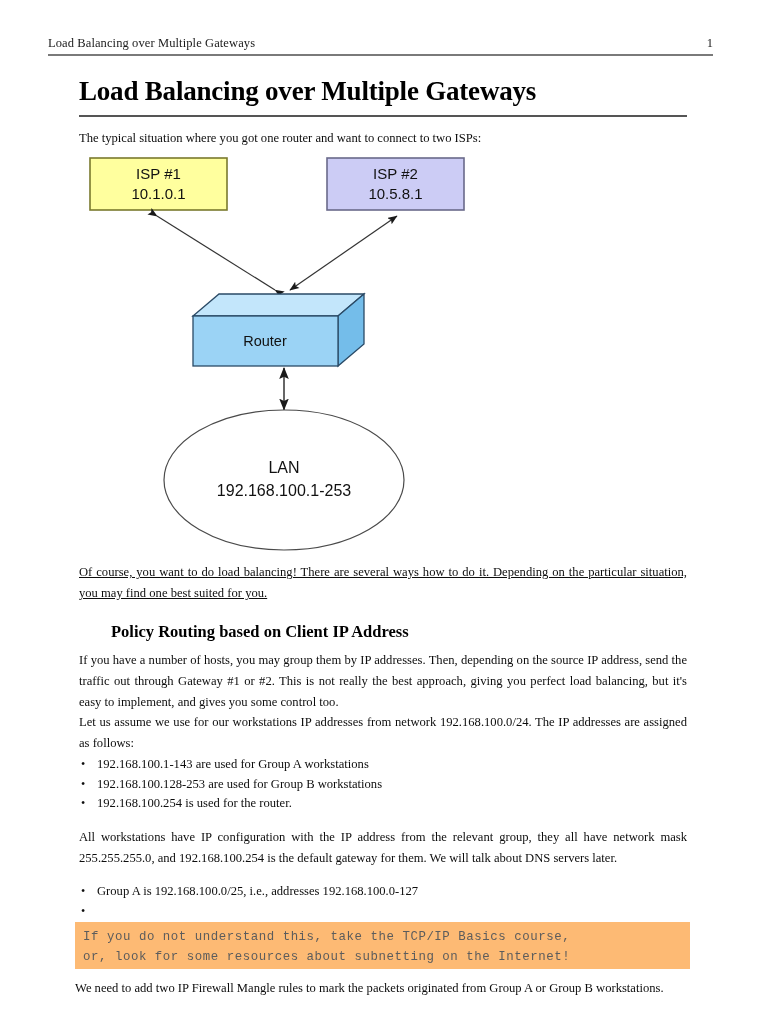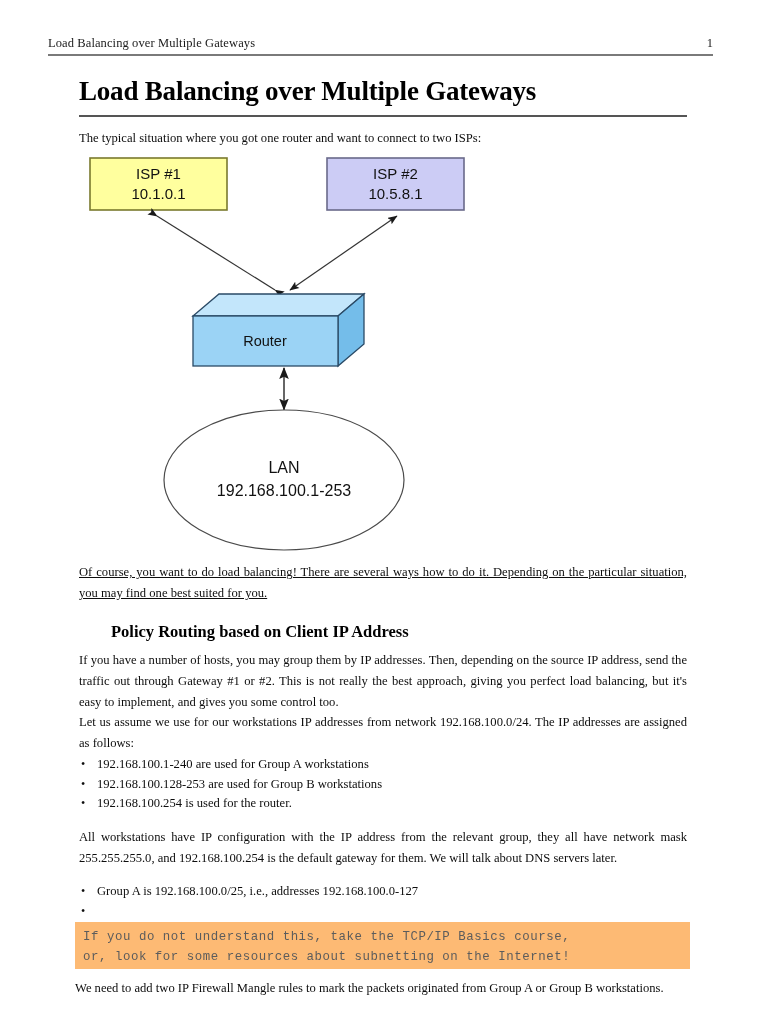--- a/index.html
+++ b/index.html
@@ -238,21 +238,21 @@
 
   <div class="para" style="left:79px; top:562px; width:608px;text-decoration:underline;">Of course, you want to do load balancing! There are several ways how to do it. Depending on the particular situation, you may find one best suited for you.</div>
 
   <div class="section-head" style="left:79px; top:622px;margin-left:32px;">Policy Routing based on Client IP Address</div>
 
   <div class="para" style="left:79px; top:650px; width:608px;">If you have a number of hosts, you may group them by IP addresses. Then, depending on the source IP address, send the traffic out through Gateway #1 or #2. This is not really the best approach, giving you perfect load balancing, but it's easy to implement, and gives you some control too.</div>
 
   <div class="para" style="left:79px; top:712px; width:608px;">Let us assume we use for our workstations IP addresses from network 192.168.100.0/24. The IP addresses are assigned as follows:</div>
 
   <div class="bullets" id="bullets-groups" style="left:79px; top:755px; width:608px;">
-      <div class="bullet-row"><span class="bullet-dot">•</span><span>192.168.100.1-240 are used for Group A workstations</span></div>
+      <div class="bullet-row"><span class="bullet-dot">•</span><span>192.168.100.1-143 are used for Group A workstations</span></div>
       <div class="bullet-row"><span class="bullet-dot">•</span><span>192.168.100.128-253 are used for Group B workstations</span></div>
       <div class="bullet-row"><span class="bullet-dot">•</span><span>192.168.100.254 is used for the router.</span></div>
     </div>
 
   <div class="para" style="left:79px; top:815px; width:608px;margin-top:12px;">All workstations have IP configuration with the IP address from the relevant group, they all have network mask 255.255.255.0, and 192.168.100.254 is the default gateway for them. We will talk about DNS servers later.</div>
 
 
   <div class="bullets" id="bullets-subnets" style="left:79px; top:882px; width:608px;">
       <div class="bullet-row"><span class="bullet-dot">•</span><span>Group A is 192.168.100.0/25, i.e., addresses 192.168.100.0-127</span></div>
       <div class="bullet-row"><span class="bullet-dot">•</span></div>

